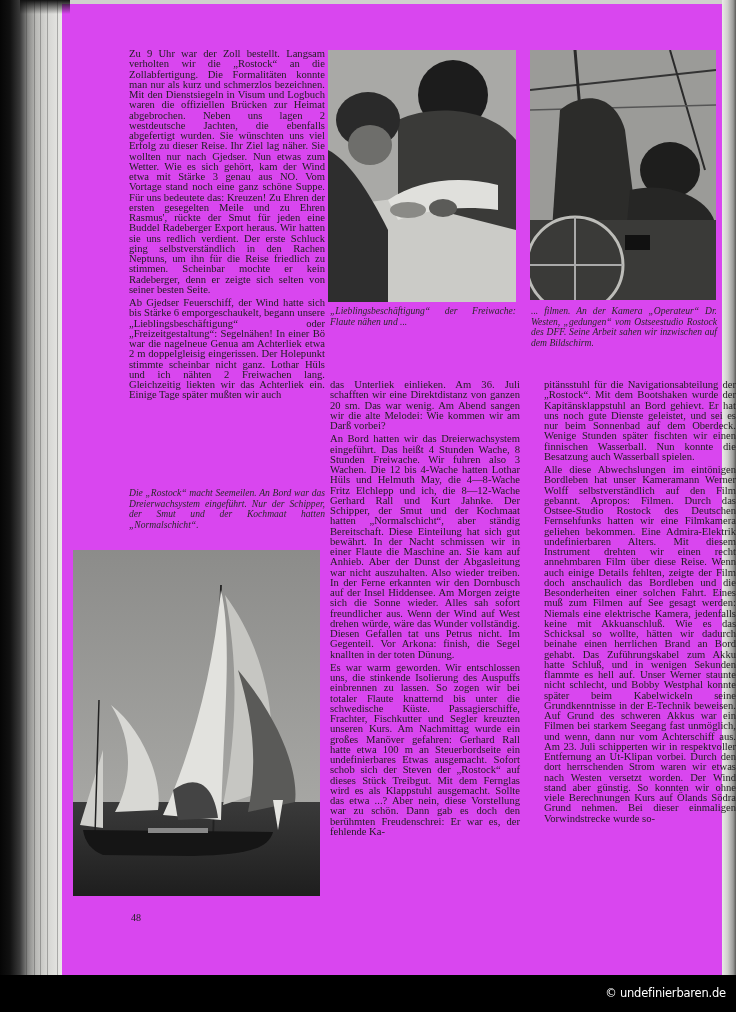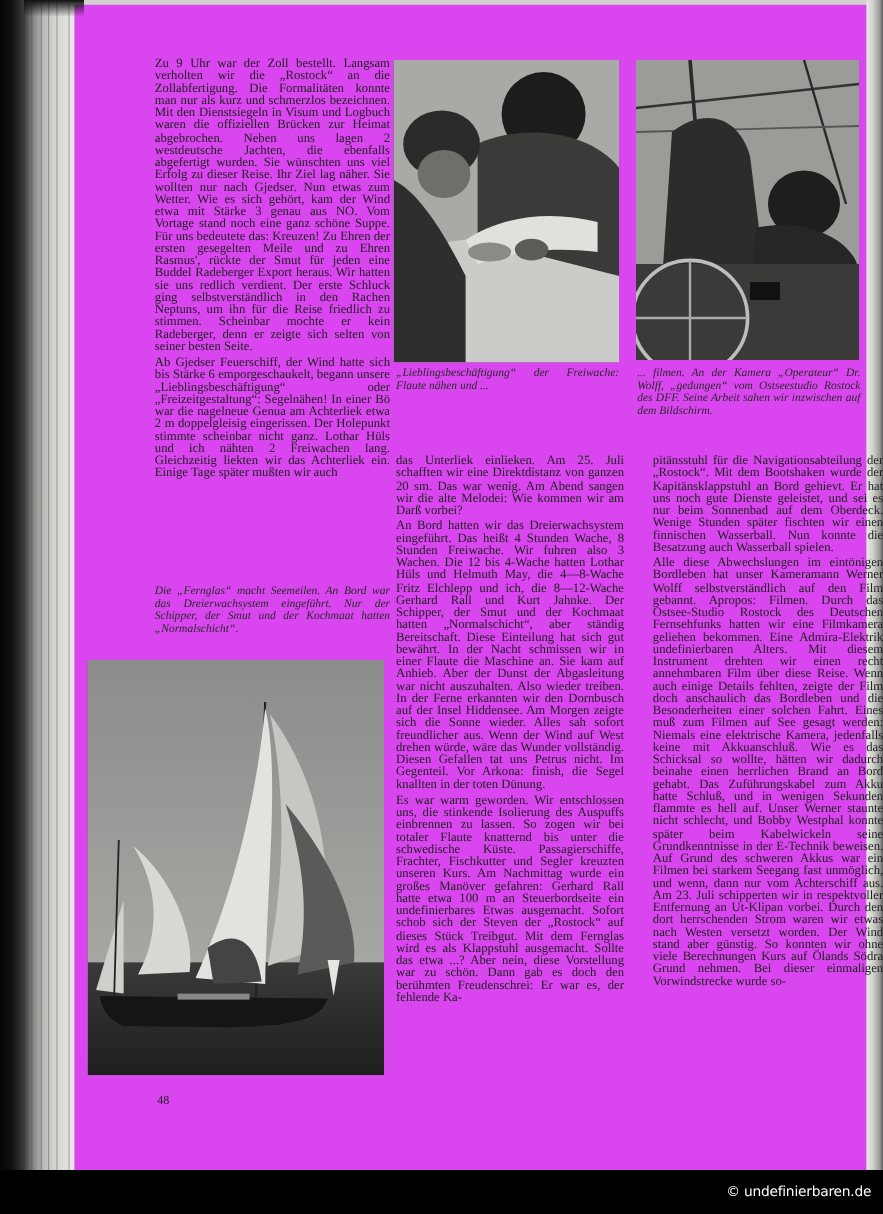--- a/index.html
+++ b/index.html
@@ -67,21 +67,21 @@
     <div class="binding-line" style="left:57px"></div>
   </div>
   <div class="binding-corner"></div>
   <div class="right-edge"></div>
 
   <div class="col" style="left:129px; top:49px; width:196px;">
     <p>Zu 9 Uhr war der Zoll bestellt. Langsam verholten wir die „Rostock“ an die Zollabfertigung. Die Formalitäten konnte man nur als kurz und schmerzlos bezeichnen. Mit den Dienstsiegeln in Visum und Logbuch waren die offiziellen Brücken zur Heimat abgebrochen. Neben uns lagen 2 westdeutsche Jachten, die ebenfalls abgefertigt wurden. Sie wünschten uns viel Erfolg zu dieser Reise. Ihr Ziel lag näher. Sie wollten nur nach Gjedser. Nun etwas zum Wetter. Wie es sich gehört, kam der Wind etwa mit Stärke 3 genau aus NO. Vom Vortage stand noch eine ganz schöne Suppe. Für uns bedeutete das: Kreuzen! Zu Ehren der ersten gesegelten Meile und zu Ehren Rasmus', rückte der Smut für jeden eine Buddel Radeberger Export heraus. Wir hatten sie uns redlich verdient. Der erste Schluck ging selbstverständlich in den Rachen Neptuns, um ihn für die Reise friedlich zu stimmen. Scheinbar mochte er kein Radeberger, denn er zeigte sich selten von seiner besten Seite.</p>
     <p>Ab Gjedser Feuerschiff, der Wind hatte sich bis Stärke 6 emporgeschaukelt, begann unsere „Lieblingsbeschäftigung“ oder „Freizeitgestaltung“: Segelnähen! In einer Bö war die nagelneue Genua am Achterliek etwa 2 m doppelgleisig eingerissen. Der Holepunkt stimmte scheinbar nicht ganz. Lothar Hüls und ich nähten 2 Freiwachen lang. Gleichzeitig liekten wir das Achterliek ein. Einige Tage später mußten wir auch</p>
   </div>
 
-  <div class="caption" style="left:129px; top:488px; width:196px;">Die „Fernglas“ macht Seemeilen. An Bord war das Dreierwachsystem eingeführt. Nur der Schipper, der Smut und der Kochmaat hatten „Normalschicht“.</div>
+  <div class="caption" style="left:129px; top:488px; width:196px;">Die „Rostock“ macht Seemeilen. An Bord war das Dreierwachsystem eingeführt. Nur der Schipper, der Smut und der Kochmaat hatten „Normalschicht“.</div>
 
   <div class="photo" style="left:73px; top:550px; width:247px; height:346px;">
     <svg viewBox="0 0 247 346" preserveAspectRatio="none">
       <defs>
         <linearGradient id="sky" x1="0" y1="0" x2="0" y2="1">
           <stop offset="0" stop-color="#8c8c8a"></stop>
           <stop offset="1" stop-color="#a7a7a4"></stop>
         </linearGradient>
         <linearGradient id="sea" x1="0" y1="0" x2="0" y2="1">
           <stop offset="0" stop-color="#3a3a3a"></stop>
@@ -117,21 +117,21 @@
       <ellipse cx="42" cy="95" rx="22" ry="20" fill="#6e6e6b"></ellipse>
       <path d="M0,100 C20,110 40,140 60,180 L60,252 L0,252 Z" fill="#2e2e2e"></path>
       <path d="M60,150 C90,130 130,125 170,135 L170,160 C130,155 100,160 70,170 Z" fill="#e0e0dc"></path>
       <ellipse cx="80" cy="160" rx="18" ry="8" fill="#8a8a86"></ellipse>
       <ellipse cx="115" cy="158" rx="14" ry="9" fill="#5b5b58"></ellipse>
     </svg>
   </div>
   <div class="caption" style="left:330px; top:306px; width:186px;">„Lieblingsbeschäftigung“ der Freiwache: Flaute nähen und ...</div>
 
   <div class="col" style="left:330px; top:380px; width:190px;">
-    <p>das Unterliek einlieken. Am 25. Juli schafften wir eine Direktdistanz von ganzen 20 sm. Das war wenig. Am Abend sangen wir die alte Melodei: Wie kommen wir am Darß vorbei?</p>
+    <p>das Unterliek einlieken. Am 36. Juli schafften wir eine Direktdistanz von ganzen 20 sm. Das war wenig. Am Abend sangen wir die alte Melodei: Wie kommen wir am Darß vorbei?</p>
     <p>An Bord hatten wir das Dreierwachsystem eingeführt. Das heißt 4 Stunden Wache, 8 Stunden Freiwache. Wir fuhren also 3 Wachen. Die 12 bis 4-Wache hatten Lothar Hüls und Helmuth May, die 4—8-Wache Fritz Elchlepp und ich, die 8—12-Wache Gerhard Rall und Kurt Jahnke. Der Schipper, der Smut und der Kochmaat hatten „Normalschicht“, aber ständig Bereitschaft. Diese Einteilung hat sich gut bewährt. In der Nacht schmissen wir in einer Flaute die Maschine an. Sie kam auf Anhieb. Aber der Dunst der Abgasleitung war nicht auszuhalten. Also wieder treiben. In der Ferne erkannten wir den Dornbusch auf der Insel Hiddensee. Am Morgen zeigte sich die Sonne wieder. Alles sah sofort freundlicher aus. Wenn der Wind auf West drehen würde, wäre das Wunder vollständig. Diesen Gefallen tat uns Petrus nicht. Im Gegenteil. Vor Arkona: finish, die Segel knallten in der toten Dünung.</p>
     <p>Es war warm geworden. Wir entschlossen uns, die stinkende Isolierung des Auspuffs einbrennen zu lassen. So zogen wir bei totaler Flaute knatternd bis unter die schwedische Küste. Passagierschiffe, Frachter, Fischkutter und Segler kreuzten unseren Kurs. Am Nachmittag wurde ein großes Manöver gefahren: Gerhard Rall hatte etwa 100 m an Steuerbordseite ein undefinierbares Etwas ausgemacht. Sofort schob sich der Steven der „Rostock“ auf dieses Stück Treibgut. Mit dem Fernglas wird es als Klappstuhl ausgemacht. Sollte das etwa ...? Aber nein, diese Vorstellung war zu schön. Dann gab es doch den berühmten Freudenschrei: Er war es, der fehlende Ka-</p>
   </div>
 
   <div class="photo" style="left:530px; top:50px; width:186px; height:250px;">
     <svg viewBox="0 0 186 250" preserveAspectRatio="none">
       <rect width="186" height="250" fill="#9b9b98"></rect>
       <line x1="0" y1="40" x2="186" y2="20" stroke="#333" stroke-width="2"></line>
       <line x1="45" y1="0" x2="60" y2="180" stroke="#2a2a2a" stroke-width="3"></line>
       <line x1="140" y1="0" x2="175" y2="120" stroke="#2a2a2a" stroke-width="2"></line>
@@ -139,21 +139,21 @@
       <path d="M30,60 C55,40 85,45 95,80 L110,200 L20,210 Z" fill="#2c2c2a"></path>
       <ellipse cx="140" cy="120" rx="30" ry="28" fill="#1e1e1d"></ellipse>
       <path d="M100,140 C140,130 186,150 186,180 L186,250 L90,250 Z" fill="#262625"></path>
       <rect x="0" y="170" width="186" height="80" fill="#3a3a38"></rect>
       <circle cx="45" cy="215" r="48" fill="none" stroke="#bdbdb9" stroke-width="3"></circle>
       <line x1="45" y1="167" x2="45" y2="250" stroke="#aaa" stroke-width="2"></line>
       <line x1="0" y1="215" x2="93" y2="215" stroke="#aaa" stroke-width="2"></line>
       <rect x="95" y="185" width="25" height="15" fill="#111"></rect>
     </svg>
   </div>
-  <div class="caption" style="left:531px; top:306px; width:186px;">... filmen. An der Kamera „Operateur“ Dr. Wolff, „gedungen“ vom Ostseestudio Rostock des DFF. Seine Arbeit sahen wir inzwischen auf dem Bildschirm.</div>
+  <div class="caption" style="left:531px; top:306px; width:186px;">... filmen. An der Kamera „Operateur“ Dr. Westen, „gedungen“ vom Ostseestudio Rostock des DFF. Seine Arbeit sahen wir inzwischen auf dem Bildschirm.</div>
 
   <div class="col" style="left:544px; top:380px; width:192px;">
     <p>pitänsstuhl für die Navigationsabteilung der „Rostock“. Mit dem Bootshaken wurde der Kapitänsklappstuhl an Bord gehievt. Er hat uns noch gute Dienste geleistet, und sei es nur beim Sonnenbad auf dem Oberdeck. Wenige Stunden später fischten wir einen finnischen Wasserball. Nun konnte die Besatzung auch Wasserball spielen.</p>
     <p>Alle diese Abwechslungen im eintönigen Bordleben hat unser Kameramann Werner Wolff selbstverständlich auf den Film gebannt. Apropos: Filmen. Durch das Ostsee-Studio Rostock des Deutschen Fernsehfunks hatten wir eine Filmkamera geliehen bekommen. Eine Admira-Elektrik undefinierbaren Alters. Mit diesem Instrument drehten wir einen recht annehmbaren Film über diese Reise. Wenn auch einige Details fehlten, zeigte der Film doch anschaulich das Bordleben und die Besonderheiten einer solchen Fahrt. Eines muß zum Filmen auf See gesagt werden: Niemals eine elektrische Kamera, jedenfalls keine mit Akkuanschluß. Wie es das Schicksal so wollte, hätten wir dadurch beinahe einen herrlichen Brand an Bord gehabt. Das Zuführungskabel zum Akku hatte Schluß, und in wenigen Sekunden flammte es hell auf. Unser Werner staunte nicht schlecht, und Bobby Westphal konnte später beim Kabelwickeln seine Grundkenntnisse in der E-Technik beweisen. Auf Grund des schweren Akkus war ein Filmen bei starkem Seegang fast unmöglich, und wenn, dann nur vom Achterschiff aus. Am 23. Juli schipperten wir in respektvoller Entfernung an Ut-Klipan vorbei. Durch den dort herrschenden Strom waren wir etwas nach Westen versetzt worden. Der Wind stand aber günstig. So konnten wir ohne viele Berechnungen Kurs auf Ölands Södra Grund nehmen. Bei dieser einmaligen Vorwindstrecke wurde so-</p>
   </div>
 
   <div class="page-number">48</div>
 </div>
 
 <div class="footer-bar"></div>

